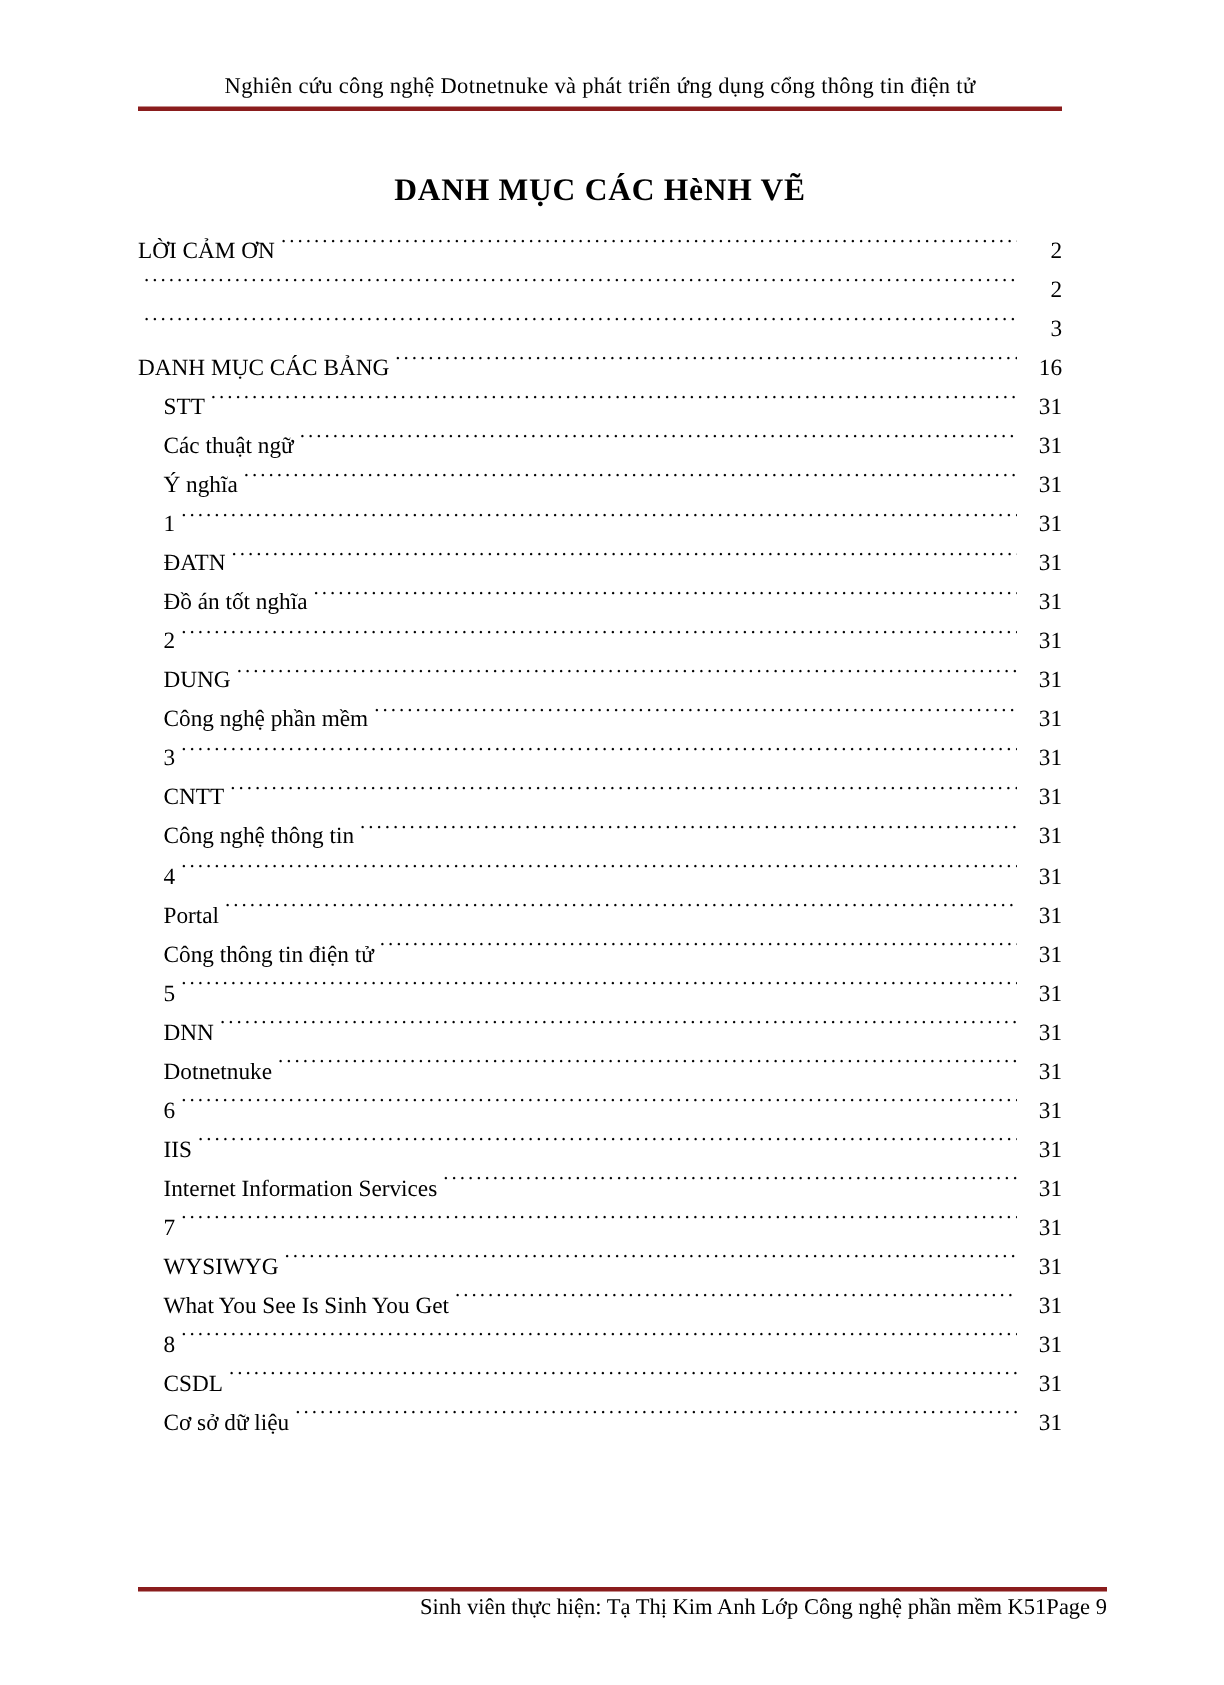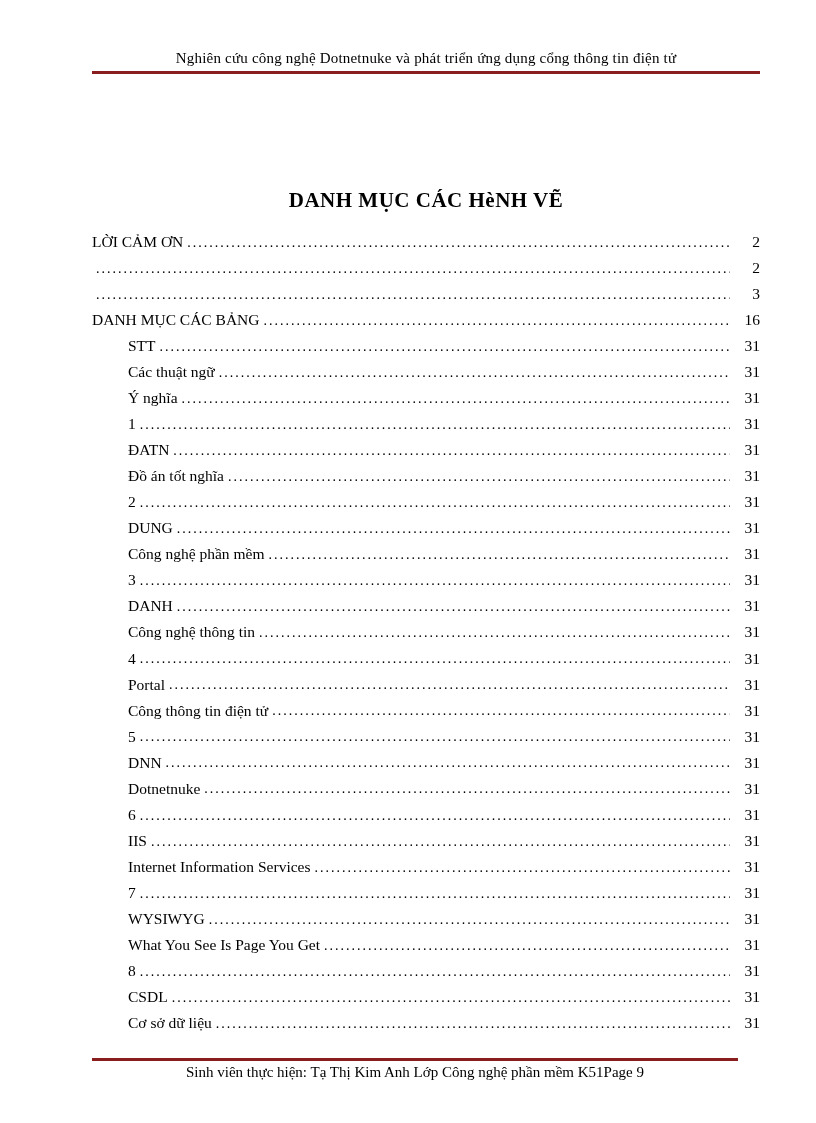--- a/index.html
+++ b/index.html
@@ -5,50 +5,50 @@
   * { box-sizing: border-box; margin: 0; padding: 0; }
   body {
     width: 816px;
     height: 1123px;
     background: #ffffff;
     font-family: "Times New Roman", Times, serif;
     color: #000000;
     position: relative;
   }
   .page {
-    padding: 50px 56px 40px 92px;
+    padding: 50px 108px 40px 92px;
     height: 100%;
     position: relative;
   }
   .header {
     font-size: 15px;
     text-align: center;
     padding-bottom: 4px;
     border-bottom: 3px solid #8a1d1d;
     letter-spacing: 0.2px;
   }
   .title {
     font-size: 21px;
     font-weight: bold;
     text-align: center;
-    margin-top: 114px;
+    margin-top: 40px;
     margin-bottom: 16px;
     letter-spacing: 0.5px;
   }
   .toc {
     font-size: 15.5px;
     line-height: 1.68;
   }
   .toc-row {
     display: flex;
-    align-items: flex-end;
+    align-items: flex-start;
     white-space: nowrap;
   }
   .toc-row.top { margin-left: 0; }
-  .toc-row.sub { margin-left: 36px; }
+  .toc-row.sub { margin-left: 17px; }
   .toc-title {
     flex: 0 0 auto;
   }
   .toc-dots {
     flex: 1 1 auto;
     overflow: hidden;
     position: relative;
     height: 1em;
     margin: 0 4px;
   }
@@ -68,21 +68,21 @@
   }
   .footer {
     position: absolute;
     left: 92px;
     right: 78px;
     bottom: 42px;
     border-top: 3px solid #8a1d1d;
     padding-top: 3px;
     font-size: 15px;
     display: flex;
-    justify-content: center;
+    justify-content: flex-end;
   }
 </style>
 </head>
 <body>
 
 <div class="page">
   <div class="header">Nghiên cứu công nghệ Dotnetnuke và phát triển ứng dụng cổng thông tin điện tử</div>
 
   <div class="title">DANH MỤC CÁC HèNH VẼ</div>
 
@@ -149,21 +149,21 @@
         <span class="toc-title">Công nghệ phần mềm</span>
         <span class="toc-dots"></span>
         <span class="toc-page">31</span>
       </div>
       <div class="toc-row sub">
         <span class="toc-title">3</span>
         <span class="toc-dots"></span>
         <span class="toc-page">31</span>
       </div>
       <div class="toc-row sub">
-        <span class="toc-title">DANH</span>
+        <span class="toc-title">CNTT</span>
         <span class="toc-dots"></span>
         <span class="toc-page">31</span>
       </div>
       <div class="toc-row sub">
         <span class="toc-title">Công nghệ thông tin</span>
         <span class="toc-dots"></span>
         <span class="toc-page">31</span>
       </div>
       <div class="toc-row sub">
         <span class="toc-title">4</span>
@@ -214,21 +214,21 @@
         <span class="toc-title">7</span>
         <span class="toc-dots"></span>
         <span class="toc-page">31</span>
       </div>
       <div class="toc-row sub">
         <span class="toc-title">WYSIWYG</span>
         <span class="toc-dots"></span>
         <span class="toc-page">31</span>
       </div>
       <div class="toc-row sub">
-        <span class="toc-title">What You See Is Page You Get</span>
+        <span class="toc-title">What You See Is Sinh You Get</span>
         <span class="toc-dots"></span>
         <span class="toc-page">31</span>
       </div>
       <div class="toc-row sub">
         <span class="toc-title">8</span>
         <span class="toc-dots"></span>
         <span class="toc-page">31</span>
       </div>
       <div class="toc-row sub">
         <span class="toc-title">CSDL</span>

